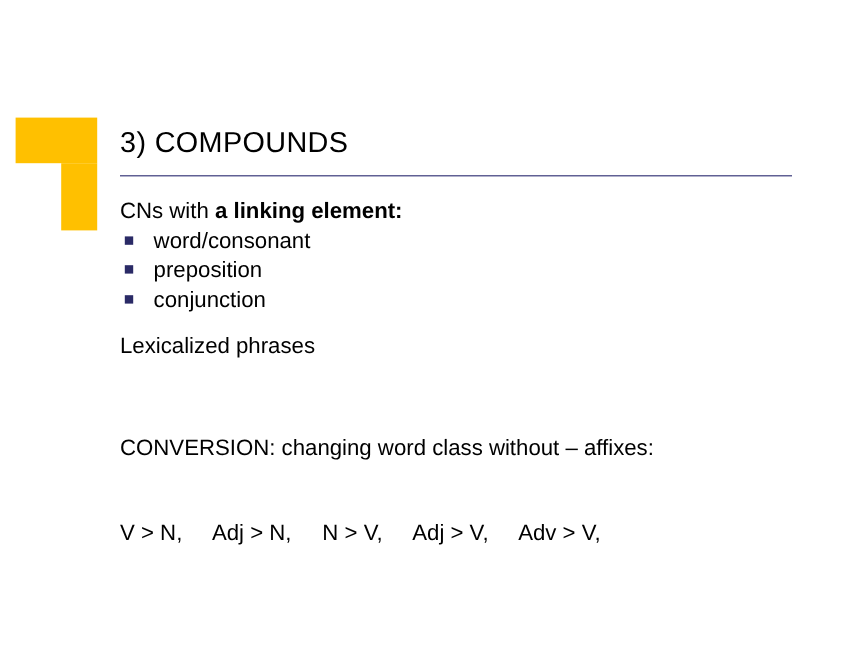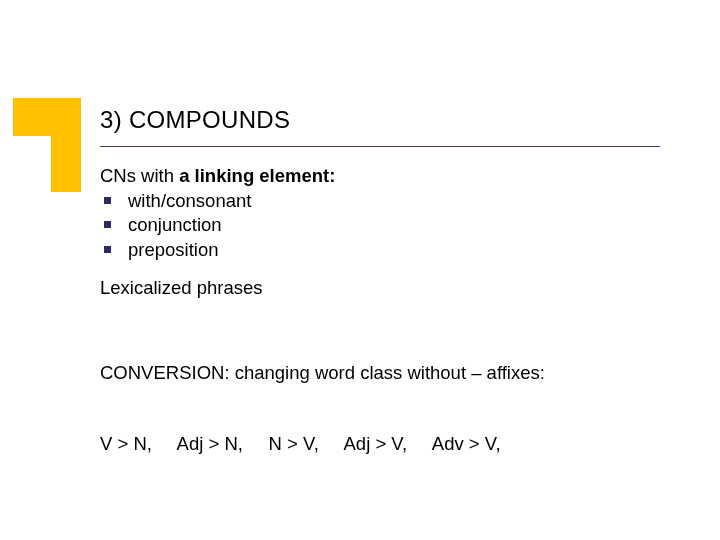--- a/index.html
+++ b/index.html
@@ -98,29 +98,29 @@
   <div class="body">
 
 
     <div class="para-tight">
       <span>CNs with </span><span class="b">a linking element:</span>
     </div>
 
     <ul class="bullet-list">
       <li>
         <span class="sq"></span>
-        <span>with/consonant</span>
+        <span>word/consonant</span>
+      </li>
+      <li>
+        <span class="sq"></span>
+        <span>preposition</span>
       </li>
       <li>
         <span class="sq"></span>
         <span>conjunction</span>
-      </li>
-      <li>
-        <span class="sq"></span>
-        <span>preposition</span>
       </li>
     </ul>
 
     <div class="para">Lexicalized phrases</div>
 
     <div class="para" style="white-space: pre;">
       <div>CONVERSION: changing word class without – affixes:</div>
       <div>V &gt; N,     Adj &gt; N,     N &gt; V,     Adj &gt; V,     Adv &gt; V,</div>
       
     </div>

